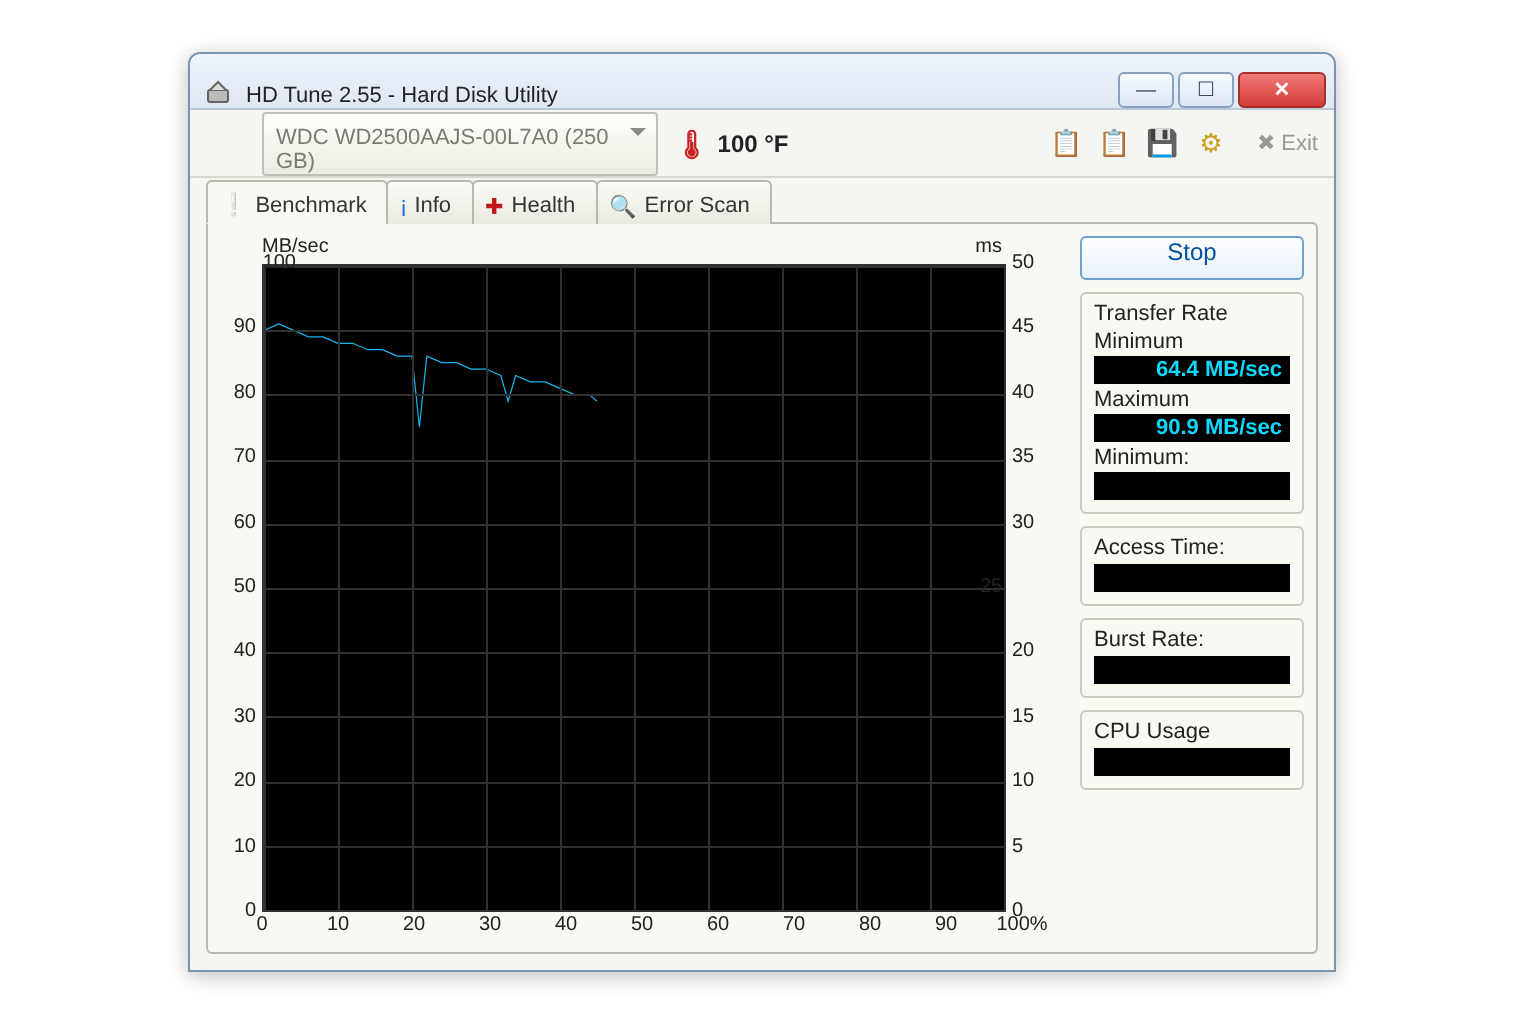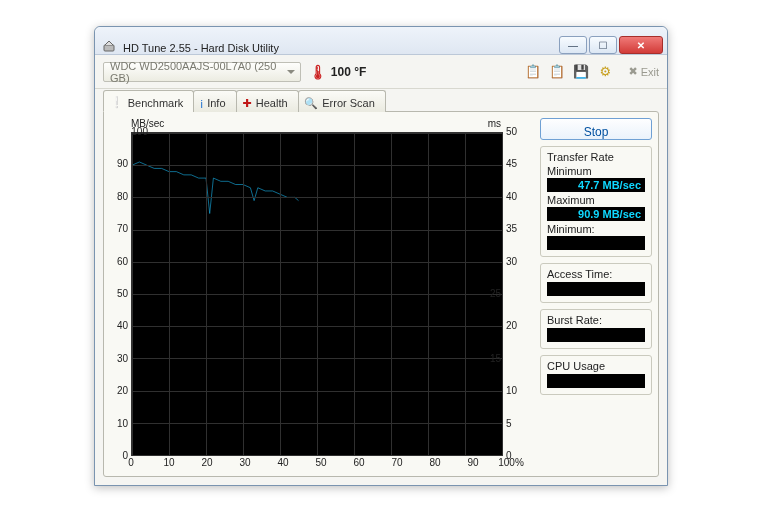--- a/index.html
+++ b/index.html
@@ -60,30 +60,31 @@
     height: 34px;
     background: #f5f5f2;
     border-bottom: 1px solid #d8d8d0;
     display:flex;
     align-items:center;
     padding: 0 8px;
     gap: 8px;
   }
   .drive-select {
     width: 198px;
-    height: 20px;
+    height: 32px;
     border: 1px solid #bfbfb6;
     background: linear-gradient(#fefefc,#ecece2);
     border-radius: 2px;
     display:flex;
-    align-items:center;
+    align-items:flex-end;
     padding: 0 4px 0 6px;
     color:#7a7a70;
     font-size: 11px;
     position:relative;
+    margin-left:28px;
   }
   .drive-select:after{
     content:"";
     position:absolute;
     right:5px; top:7px;
     border:4px solid transparent;
     border-top-color:#8a8a80;
   }
   .temp {
     display:flex; align-items:center; gap:4px;
@@ -164,21 +165,21 @@
     display:flex;
     flex-direction:column;
     gap:6px;
   }
   .stop-btn {
     height:22px;
     border:1px solid #6fa0d4;
     background: linear-gradient(#fefeff,#eaf2fb);
     border-radius: 3px;
     color:#0050a0;
-    display:flex;align-items:flex-end;justify-content:center;
+    display:flex;align-items:flex-start;justify-content:center;
     font-size:12px;
   }
   .group {
     border:1px solid #cacabe;
     border-radius:3px;
     padding: 4px 6px 6px 6px;
     background:#f9f9f4;
   }
   .group-title { font-size:11px; color:#222; margin-bottom:2px; }
   .label { font-size:11px; color:#222; margin-top:2px; }
@@ -291,21 +292,21 @@
             <span class="ytick-l" style="left: 0px; top: 202.4px;">40</span>
             <span class="ytick-l" style="left: 0px; top: 170px;">50</span>
             <span class="ytick-l" style="left: 0px; top: 137.6px;">60</span>
             <span class="ytick-l" style="left: 0px; top: 105.2px;">70</span>
             <span class="ytick-l" style="left: 0px; top: 72.8px;">80</span>
             <span class="ytick-l" style="left: 0px; top: 40.4px;">90</span>
             <span class="ytick-l" style="left: 0px; top: 8px; margin-left: 20px;">100</span>
             <span class="ytick-r" style="right: 0px; top: 332px;">0</span>
             <span class="ytick-r" style="right: 0px; top: 299.6px;">5</span>
             <span class="ytick-r" style="right: 0px; top: 267.2px;">10</span>
-            <span class="ytick-r" style="right: 16px; top: 234.8px; margin-left: 48px;">15</span>
+            <span class="ytick-r" style="right: 0px; top: 234.8px; margin-left: 48px;">15</span>
             <span class="ytick-r" style="right: 0px; top: 202.4px;">20</span>
             <span class="ytick-r" style="right: 16px; top: 170px;">25</span>
             <span class="ytick-r" style="right: 0px; top: 137.6px;">30</span>
             <span class="ytick-r" style="right: 0px; top: 105.2px;">35</span>
             <span class="ytick-r" style="right: 0px; top: 72.8px;">40</span>
             <span class="ytick-r" style="right: 0px; top: 40.4px;">45</span>
             <span class="ytick-r" style="right: 0px; top: 8px;">50</span>
             <span class="xtick" style="left: 21px; top: 339px;">0</span>
             <span class="xtick" style="left: 59px; top: 339px;">10</span>
             <span class="xtick" style="left: 97px; top: 339px;">20</span>
@@ -321,21 +322,21 @@
       </div>
 
       <div class="side-col">
         <div class="stop-btn">
           <span>Stop</span>
         </div>
 
         <div class="group">
           <div class="group-title">Transfer Rate</div>
           <div class="label">Minimum</div>
-          <div class="value-bar">47.7 MB/sec</div>
+          <div class="value-bar">64.4 MB/sec</div>
           <div class="label">Maximum</div>
           <div class="value-bar">90.9 MB/sec</div>
           <div class="label">Minimum:</div>
           <div class="value-bar"></div>
         </div>
 
         <div class="group">
           <div class="group-title">Access Time:</div>
           <div class="value-bar"></div>
         </div>

